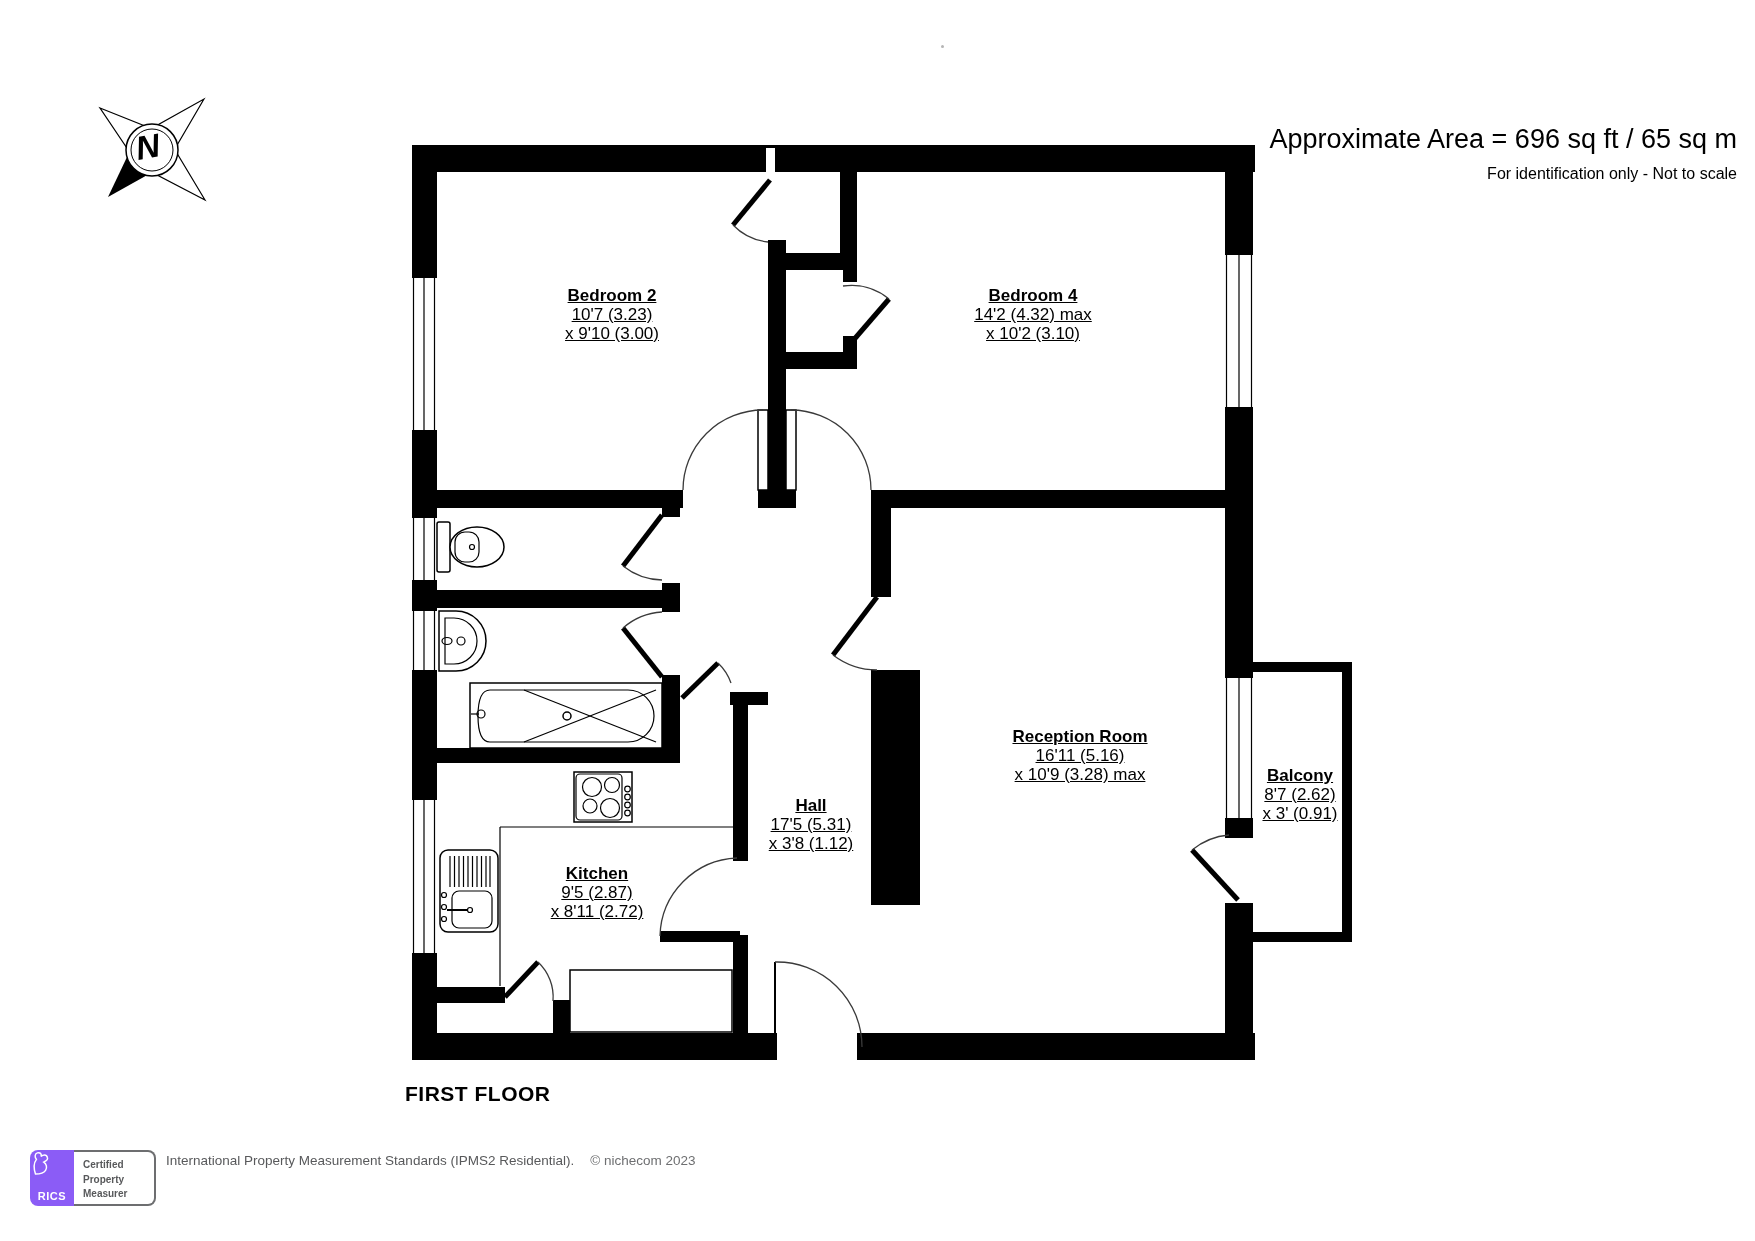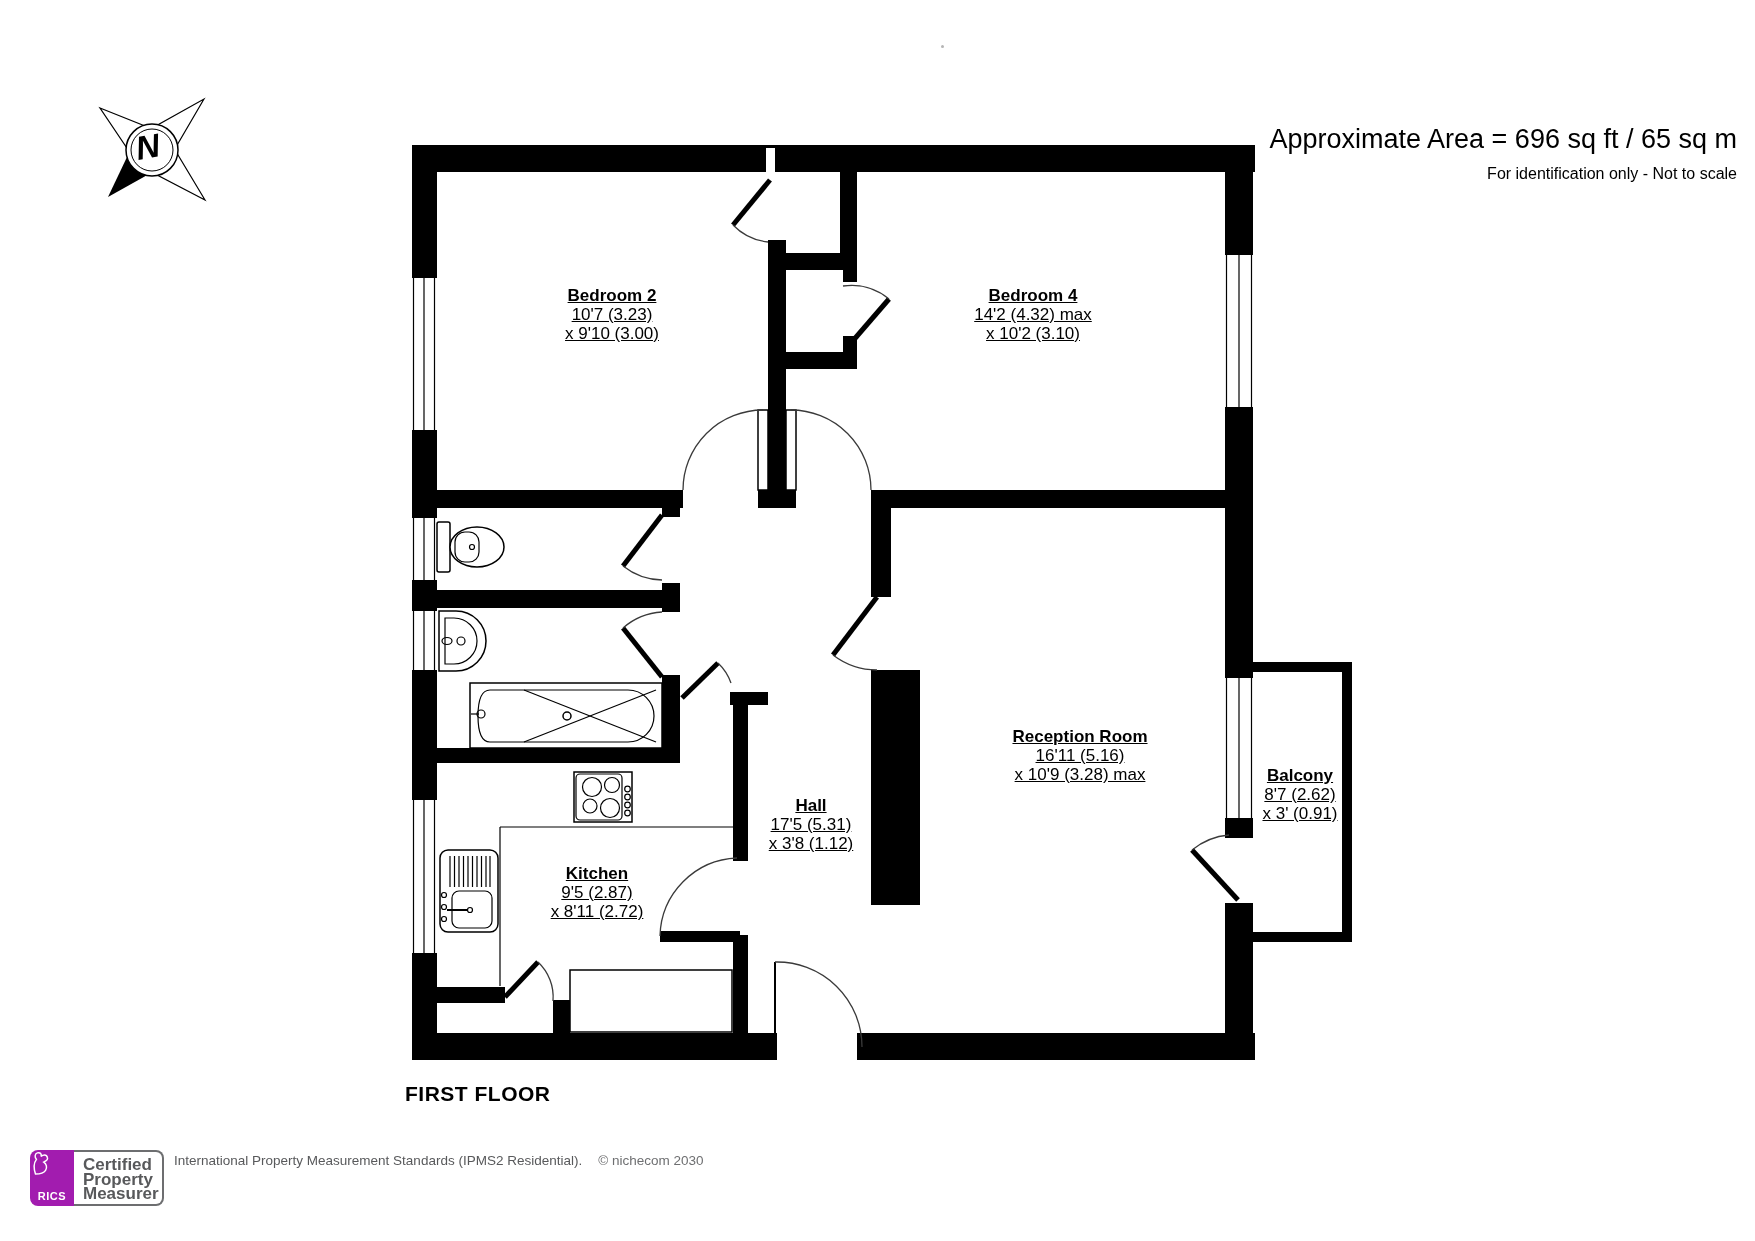--- a/index.html
+++ b/index.html
@@ -25,26 +25,26 @@
   .lbl-kitchen{left:597px;top:864px;}
   .area-header{position:absolute;top:80px;right:18px;text-align:right;}
   .area-line{font-size:27px;margin-top:44px;}
   .area-note{font-size:16px;margin-top:10px;}
   .floor-title{position:absolute;left:405px;top:1082px;font-size:21px;font-weight:bold;letter-spacing:.5px;}
   .compass-n{position:absolute;left:136px;top:128px;font-size:33px;font-weight:bold;font-style:italic;
              transform:rotate(-10deg);}
   .stray{position:absolute;left:941px;top:45px;width:3px;height:3px;background:#b5b5b5;border-radius:50%;}
   .footer{position:absolute;left:30px;top:1150px;display:flex;align-items:flex-start;}
   .badge{display:flex;height:56px;}
-  .badge-gray{width:44px;background:#a21caf;border-radius:8px 0 0 8px;display:flex;flex-direction:column;
+  .badge-gray{width:44px;background:#8b5cf6;border-radius:8px 0 0 8px;display:flex;flex-direction:column;
               align-items:center;justify-content:flex-end;padding:4px 0 4px 0;box-sizing:border-box;}
   .badge-gray .rics{color:#fff;font-weight:bold;font-size:11px;letter-spacing:.5px;margin-top:2px;}
-  .badge-white{width:90px;border:2px solid #6d6e70;border-left:none;border-radius:0 8px 8px 0;
+  .badge-white{width:82px;border:2px solid #6d6e70;border-left:none;border-radius:0 8px 8px 0;
                padding:6px 0 0 9px;box-sizing:border-box;color:#58595b;font-weight:bold;
-               font-size:17px;line-height:14.5px;}
+               font-size:10px;line-height:14.5px;}
   .legal{margin-left:10px;color:#58595b;font-size:13.5px;line-height:21px;}
   .legal .copyright{margin-left:16px;color:#6e6f71;}
 </style>
 </head>
 <body>
 
 <div class="canvas">
 
   <svg width="1755" height="1241" viewBox="0 0 1755 1241">
 
@@ -312,18 +312,18 @@
         <span class="rics">RICS</span>
       </div>
       <div class="badge-white">
         <span>Certified</span><br>
         <span>Property</span><br>
         <span>Measurer</span>
       </div>
     </div>
     <div class="legal">
       <div>
-        <span>International Property Measurement Standards (IPMS2 Residential).</span><span class="copyright">© nichecom 2030</span>
+        <span>International Property Measurement Standards (IPMS2 Residential).</span><span class="copyright">© nichecom 2023</span>
       </div>
     </div>
   </div>
 
 </div>
 
 </body></html>

